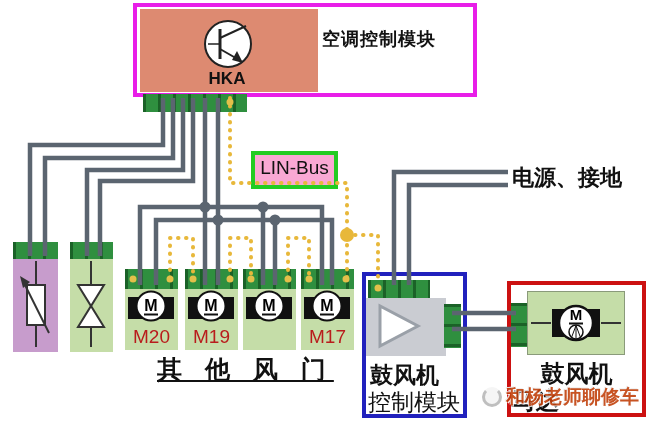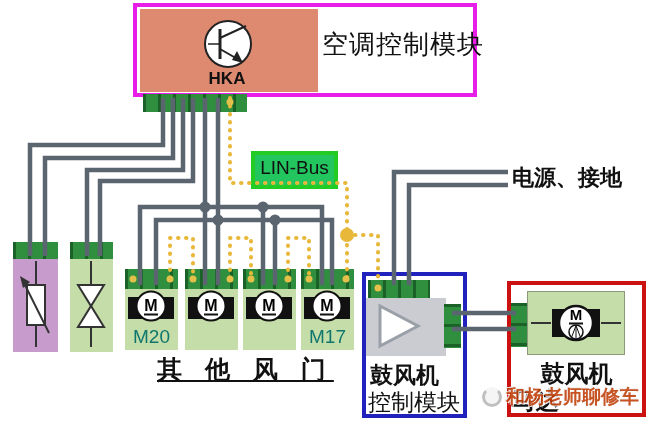--- a/index.html
+++ b/index.html
@@ -5,47 +5,47 @@
   html,body{margin:0;padding:0;background:#fff;}
   .canvas{position:relative;width:656px;height:425px;background:#ffffff;overflow:hidden;
           font-family:"Liberation Sans","DejaVu Sans",sans-serif;color:#111;}
   .abs{position:absolute;}
 
   
   .magenta-frame{left:133px;top:3px;width:344px;height:94px;border:4px solid #e81ee8;
                  box-sizing:border-box;background:#fff;}
   .salmon-box{left:140px;top:9px;width:178px;height:83px;background:#dd8a71;}
   .hka-label{left:196px;top:69px;width:62px;text-align:center;font-size:17px;font-weight:700;}
-  .frame-title{left:322px;top:27px;font-size:26px;font-weight:400;letter-spacing:1px;white-space:nowrap;}
+  .frame-title{left:322px;top:27px;font-size:18px;font-weight:700;letter-spacing:1px;white-space:nowrap;}
 
   
   .conn-h{background:#2f8f3f;background-image:repeating-linear-gradient(90deg,rgba(10,60,20,.55) 0 3px,transparent 3px 15px);}
   .conn-v{background:#2f8f3f;background-image:repeating-linear-gradient(180deg,rgba(10,60,20,.55) 0 3px,transparent 3px 20px);}
 
   .hka-conn{left:143px;top:94px;width:104px;height:18px;}
 
   
-  .lin-box{left:251px;top:151px;width:87px;height:38px;border:4px solid #22cc22;background:#22c55e;
+  .lin-box{left:251px;top:151px;width:87px;height:38px;border:4px solid #22cc22;background:#f9a8d4;
            box-sizing:border-box;display:flex;align-items:flex-start;justify-content:center;}
   .lin-box span{font-size:19px;line-height:26px;}
 
   .power-label{left:512px;top:163px;font-size:22px;font-weight:700;white-space:nowrap;}
 
   
   .actuator{top:242px;height:110px;}
   .actuator .strip{position:absolute;left:0;top:0;width:100%;height:17px;}
   .act-purple{left:13px;width:45px;background:#c79ccc;}
   .act-green{left:70px;width:43px;background:#c5dda8;}
   .actuator svg{position:absolute;left:0;top:17px;}
 
   
   .module{top:269px;width:53px;height:81px;background:#c5dda8;}
   .module .strip{position:absolute;left:0;top:0;width:100%;height:20px;}
   .module svg{position:absolute;left:2px;top:21px;}
-  .module .mlabel{position:absolute;left:0;top:57px;width:100%;text-align:center;font-size:19px;color:#0f766e;}
+  .module .mlabel{position:absolute;left:0;top:57px;width:100%;text-align:center;font-size:19px;color:#b91c1c;}
   .caption{left:157px;top:353px;font-size:25px;font-weight:700;letter-spacing:8px;white-space:nowrap;text-decoration:underline;}
 
   
   .blue-box{left:362px;top:272px;width:105px;height:146px;border:4px solid #2121bd;
             box-sizing:border-box;background:#fff;}
   .bc-conn{left:2px;top:4px;width:62px;height:18px;}
   .bc-amp{left:0;top:22px;width:80px;height:58px;background:#caccd2;}
   .bc-conn-r{left:78px;top:28px;width:17px;height:44px;}
   .bc-t1{left:4px;top:84px;font-size:23px;font-weight:700;white-space:nowrap;}
   .bc-t2{left:2px;top:111px;font-size:23px;font-weight:400;white-space:nowrap;}
@@ -124,20 +124,21 @@
     <div class="mlabel">M20</div>
   </div>
   <div class="abs component module" style="left:185px;">
     <div class="strip conn-h"></div>
     <svg width="49" height="36" viewBox="0 0 49 36">
       <rect x="1" y="7" width="46" height="22" fill="#111"></rect>
       <circle cx="24" cy="16" r="14.5" fill="#fff" stroke="#111" stroke-width="2"></circle>
       <text x="24" y="21" text-anchor="middle" font-size="16" font-weight="bold">M</text>
       <line x1="17" y1="24.5" x2="31" y2="24.5" stroke="#111" stroke-width="2"></line>
     </svg>
+    <div class="mlabel">M19</div>
   </div>
   <div class="abs component module" style="left:243px;">
     <div class="strip conn-h"></div>
     <svg width="49" height="36" viewBox="0 0 49 36">
       <rect x="1" y="7" width="46" height="22" fill="#111"></rect>
       <circle cx="24" cy="16" r="14.5" fill="#fff" stroke="#111" stroke-width="2"></circle>
       <text x="24" y="21" text-anchor="middle" font-size="16" font-weight="bold">M</text>
       <line x1="17" y1="24.5" x2="31" y2="24.5" stroke="#111" stroke-width="2"></line>
     </svg>
   </div>

